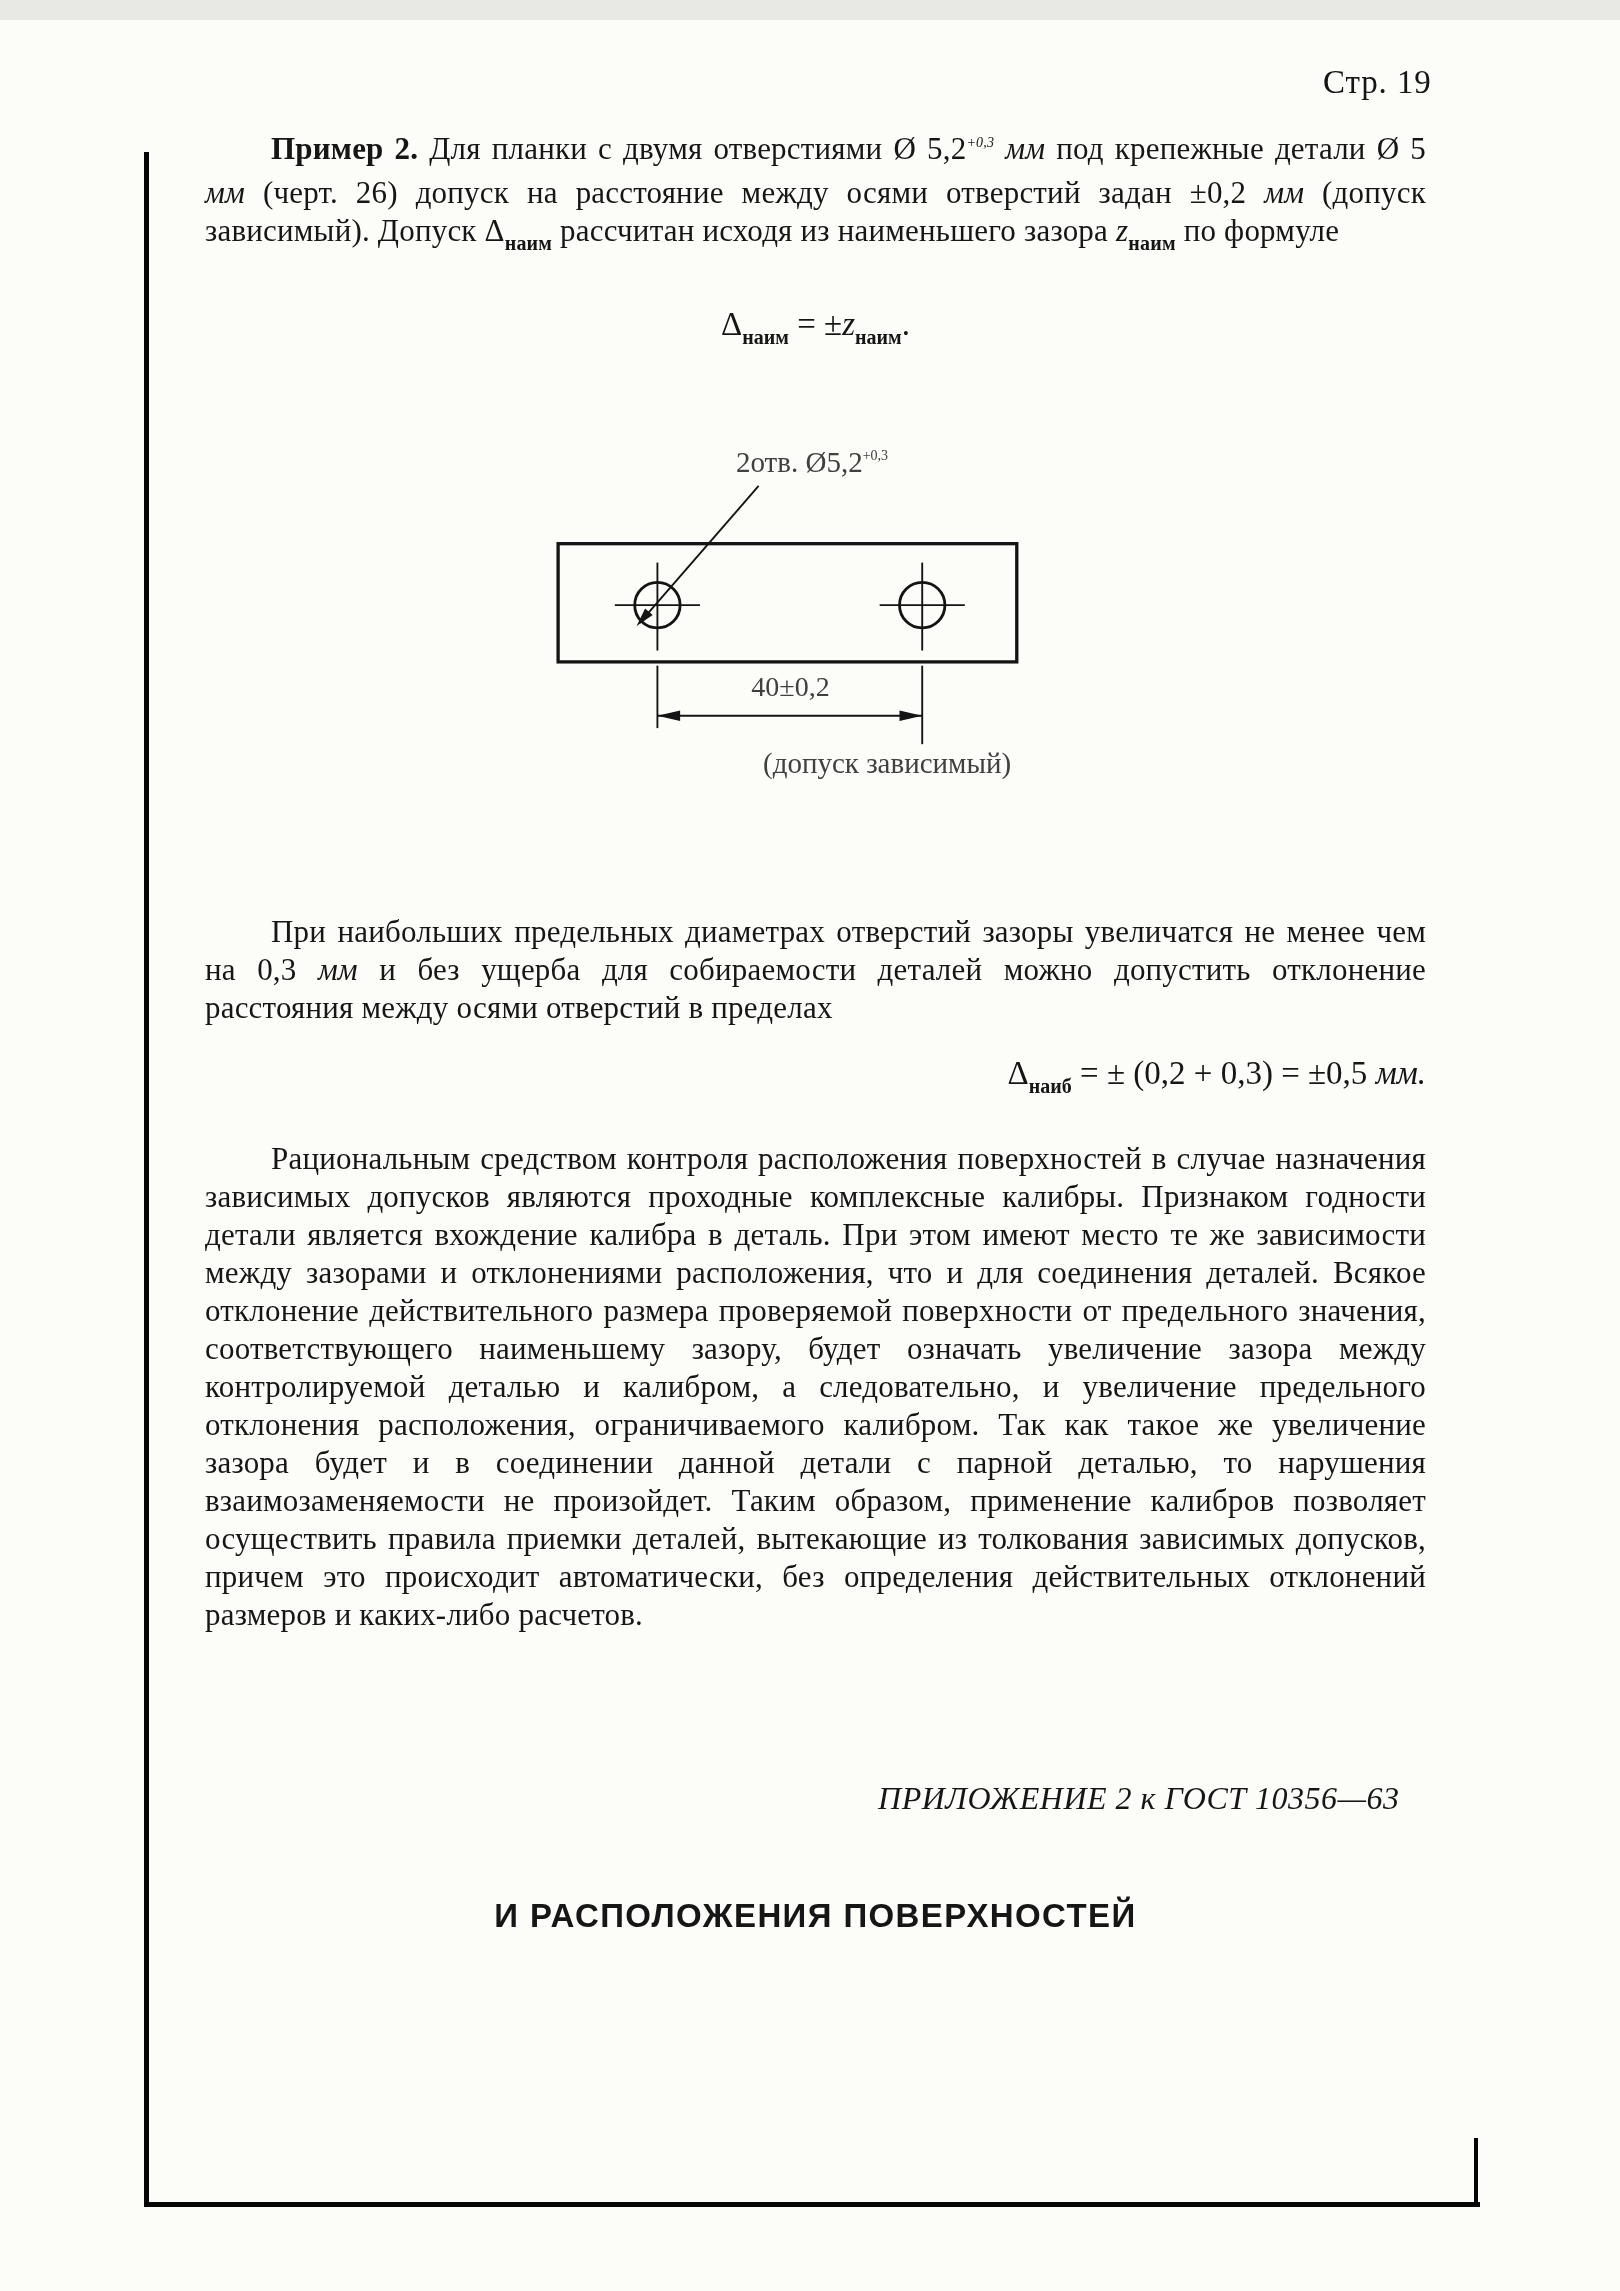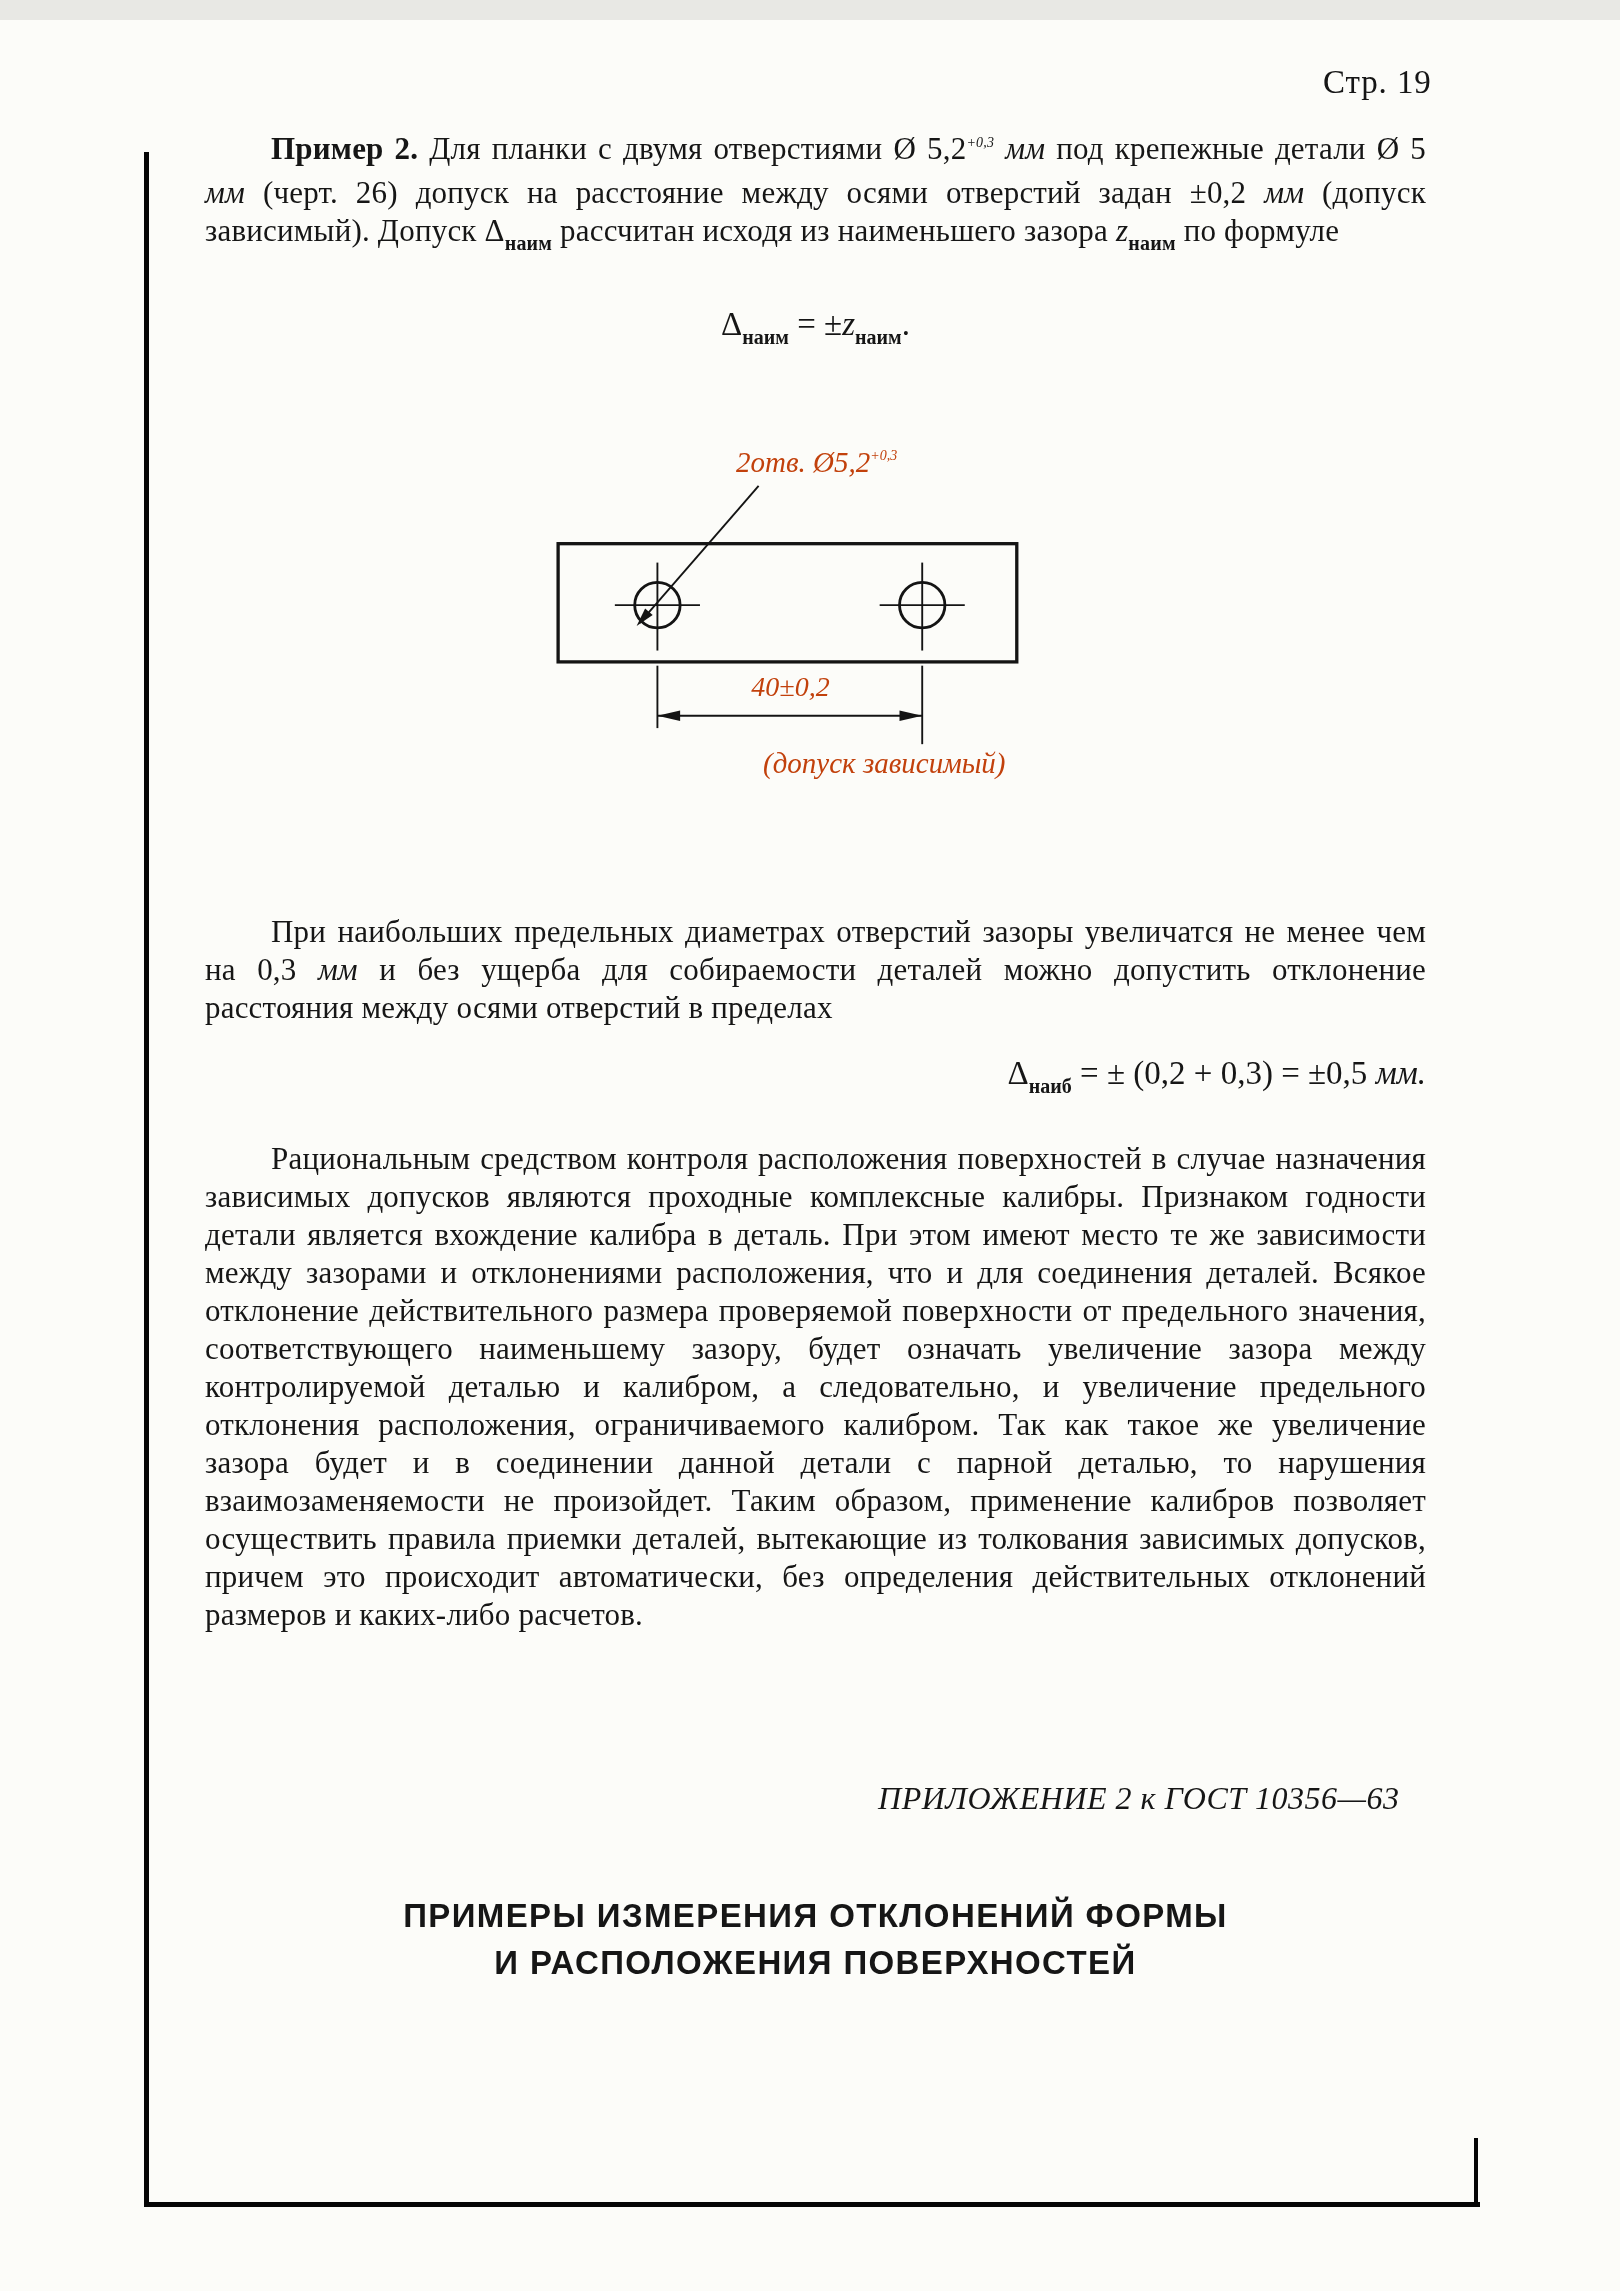--- a/index.html
+++ b/index.html
@@ -34,21 +34,21 @@
   #formula2 { top: 1035px; text-align: right; }
 
   .sup { font-size: 14px; position: relative; top: -12.3px; }
   .sub { font-size: 20px; position: relative; top: 8.5px; font-weight: bold; }
   .it  { font-style: italic; }
   .b   { font-weight: bold; }
 
   
   .drawing { position: absolute; left: 473px; top: 407px; width: 662px; height: 379px; }
   .drawing svg { position: absolute; left: 0; top: 0; }
-  .dwg-label { position: absolute; font-style: italic; font-size: 29px; white-space: nowrap; color: #c2410c; }
+  .dwg-label { position: absolute; font-size: 29px; white-space: nowrap; color: #404040; }
   .lbl-holes { left: 263px; top: 19px; }
   .lbl-dim   { left: 185px; top: 244px; width: 265px; text-align: center; font-size: 28px; }
   .lbl-note  { left: 290px; top: 320px; }
 
   .caption { position: absolute; top: 798px; left: 0; width: 1221px; text-align: center; font-size: 31px; letter-spacing: 2.8px; }
 
   .appendix { position: absolute; top: 1760px; left: 0; width: 1221px; text-align: right; padding-right: 26.5px; font-size: 32px; font-style: italic; letter-spacing: 0.5px; }
 
   .heading { position: absolute; top: 1872px; left: 0; width: 1221px; text-align: center; font-weight: bold; font-size: 33px; line-height: 47px; letter-spacing: 1.4px; font-family: "Liberation Sans", sans-serif; }
 
@@ -77,21 +77,20 @@
 
     <p class="para indent" id="p2"><span>При наибольших предельных диаметрах отверстий зазоры увеличатся не менее чем на 0,3 </span><span class="it">мм</span><span> и без ущерба для собираемости деталей можно допустить отклонение расстояния между осями отверстий в пределах</span></p>
 
     <div class="formula" id="formula2"><span>Δ</span><span class="sub">наиб</span><span> = ± (0,2 + 0,3) = ±0,5 </span><span class="it">мм.</span></div>
 
     <p class="para indent" id="p3">Рациональным средством контроля расположения поверхностей в случае назначения зависимых допусков являются проходные комплексные калибры. Признаком годности детали является вхождение калибра в деталь. При этом имеют место те же зависимости между зазорами и отклонениями расположения, что и для соединения деталей. Всякое отклонение действительного размера проверяемой поверхности от предельного значения, соответствующего наименьшему зазору, будет означать увеличение зазора между контролируемой деталью и калибром, а следовательно, и увеличение предельного отклонения расположения, ограничиваемого калибром. Так как такое же увеличение зазора будет и в соединении данной детали с парной деталью, то нарушения взаимозаменяемости не произойдет. Таким образом, применение калибров позволяет осуществить правила приемки деталей, вытекающие из толкования зависимых допусков, причем это происходит автоматически, без определения действительных отклонений размеров и каких-либо расчетов.</p>
 
     <div class="appendix">ПРИЛОЖЕНИЕ 2 к ГОСТ 10356—63</div>
 
     <div class="heading">
-      <div>ПРИМЕРЫ ИЗМЕРЕНИЯ ОТКЛОНЕНИЙ ФОРМЫ</div>
       <div>И РАСПОЛОЖЕНИЯ ПОВЕРХНОСТЕЙ</div>
     </div>
 
 
   </div>
 
   <div class="drawing">
     <svg width="662" height="379" viewBox="0 0 700 400" aria-hidden="true">
 
       <line class="ln" x1="302" y1="62" x2="176" y2="207"></line>

